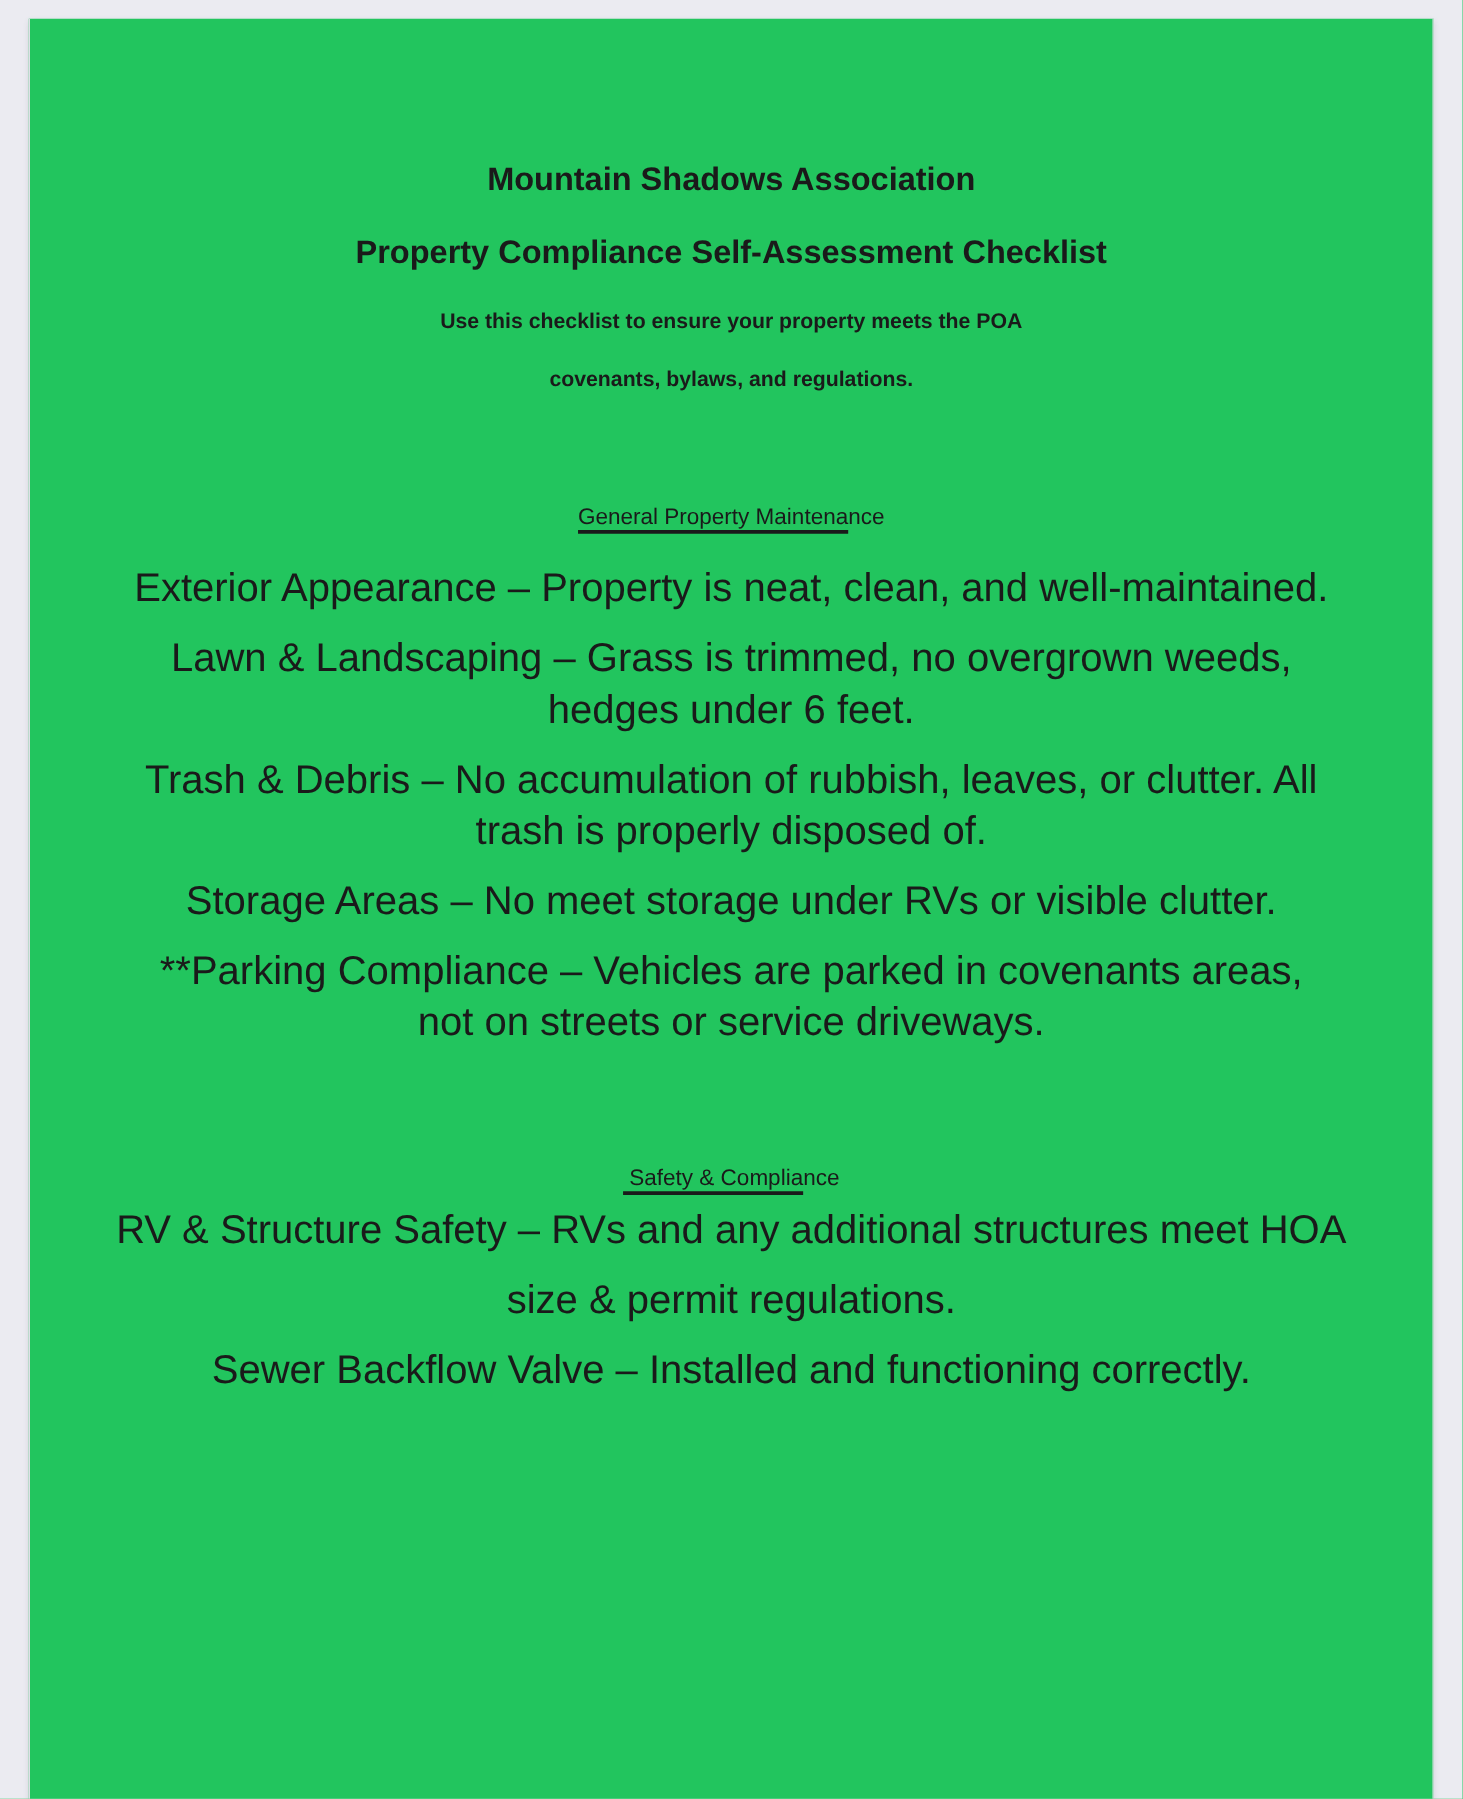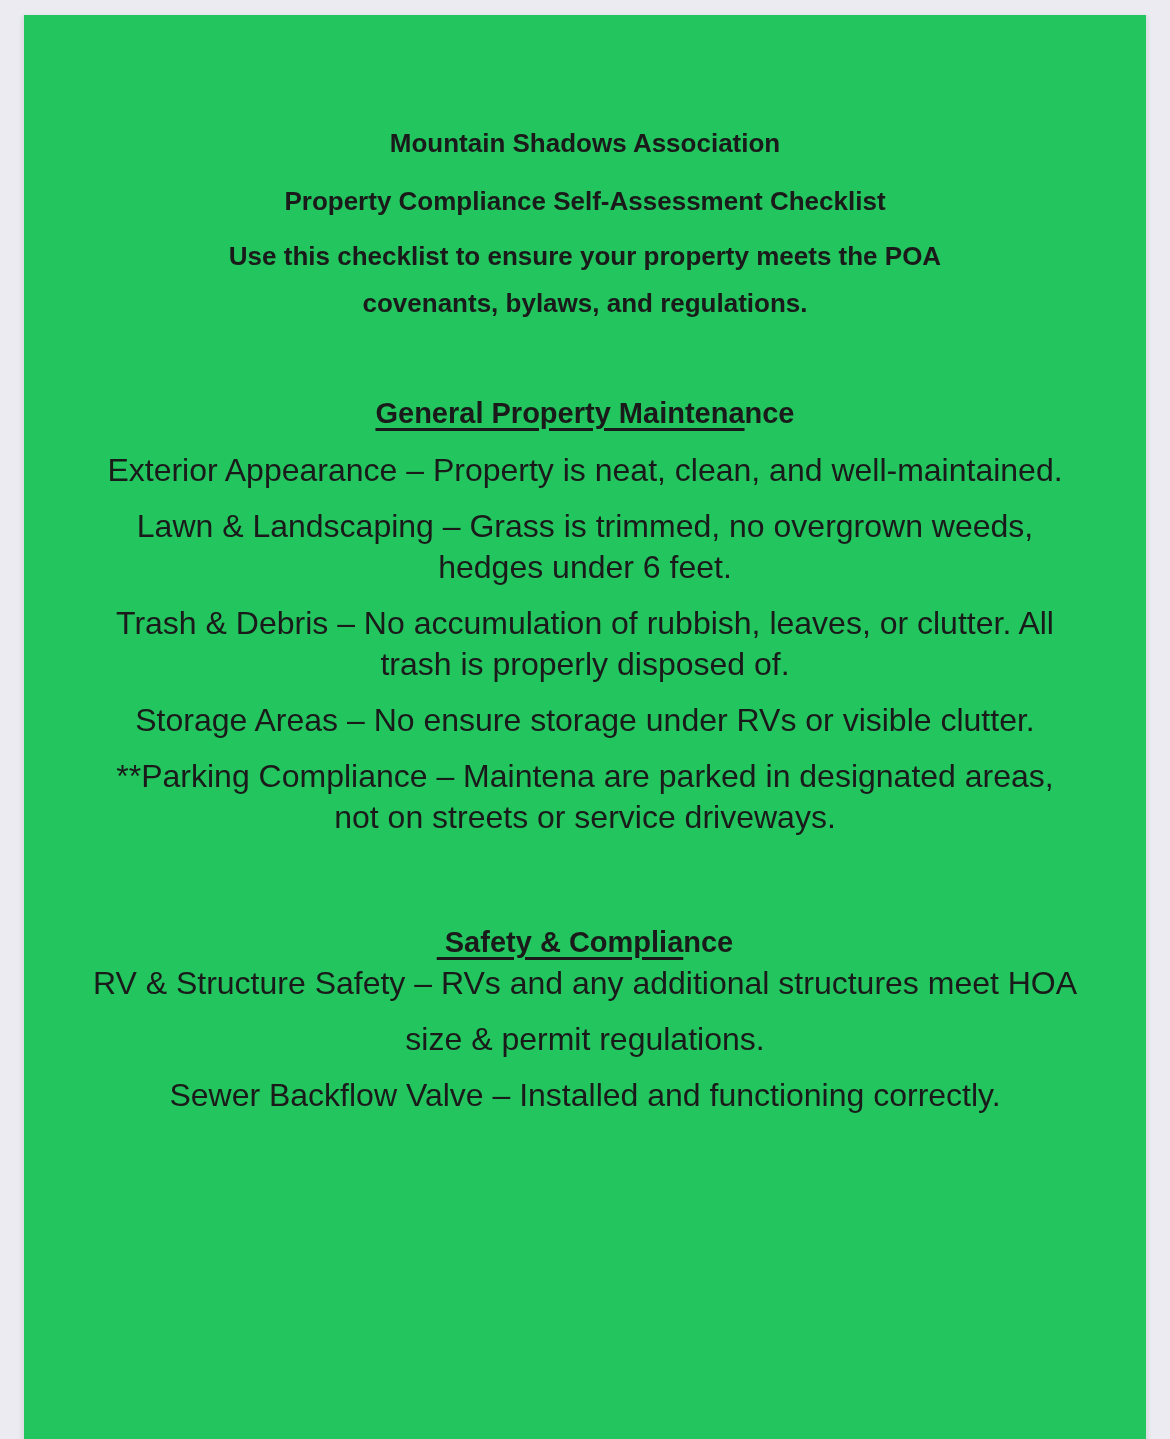--- a/index.html
+++ b/index.html
@@ -37,29 +37,29 @@
       font-weight: bold;
       line-height: 33px;
       margin: 0 0 25px 0;
       white-space: pre-line;
     }
     .doc-subtitle {
       margin-bottom: 15px;
       margin-top: 13px;
     }
     .doc-intro {
-      font-size: 26px;
+      font-size: 17px;
       font-weight: bold;
       line-height: 47px;
       margin: 0;
       white-space: pre-line;
     }
     .section-heading {
-      font-size: 29px;
-      font-weight: bold;
+      font-size: 18px;
+      font-weight: normal;
       line-height: 33px;
       margin: 70px 0 20px 0;
       white-space: pre-wrap;
     }
     .section-heading .u {
       text-decoration: underline;
       text-decoration-thickness: 2.5px;
       text-underline-offset: 5px;
     }
     .section-heading--safety {
@@ -87,22 +87,22 @@
     <p class="doc-intro">Use this checklist to ensure your property meets the POA
 covenants, bylaws, and regulations.</p>
 
     <p class="section-heading"><span class="u">General Property Maintena</span><span>nce</span></p>
 
     <p class="item">Exterior Appearance – Property is neat, clean, and well-maintained.</p>
     <p class="item">Lawn &amp; Landscaping – Grass is trimmed, no overgrown weeds,
 hedges under 6 feet.</p>
     <p class="item">Trash &amp; Debris – No accumulation of rubbish, leaves, or clutter. All
 trash is properly disposed of.</p>
-    <p class="item">Storage Areas – No ensure storage under RVs or visible clutter.</p>
-    <p class="item">**Parking Compliance – Maintena are parked in designated areas,
+    <p class="item">Storage Areas – No meet storage under RVs or visible clutter.</p>
+    <p class="item">**Parking Compliance – Vehicles are parked in covenants areas,
 not on streets or service driveways.</p>
 
     <p class="section-heading section-heading--safety"><span class="u">&nbsp;Safety &amp; Complia</span><span>nce</span></p>
 
     <p class="item">RV &amp; Structure Safety – RVs and any additional structures meet HOA</p>
     <p class="item">size &amp; permit regulations.</p>
     <p class="item">Sewer Backflow Valve – Installed and functioning correctly.</p>
 
   </div>
 </div>

